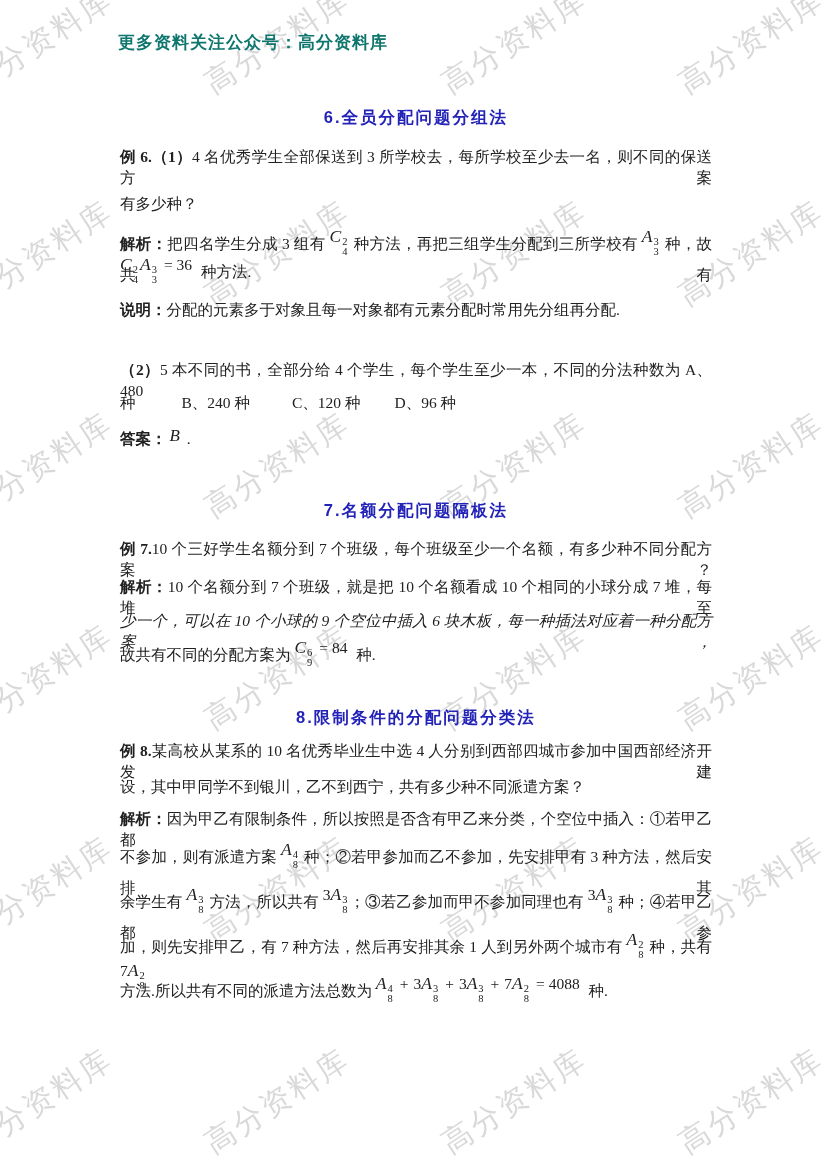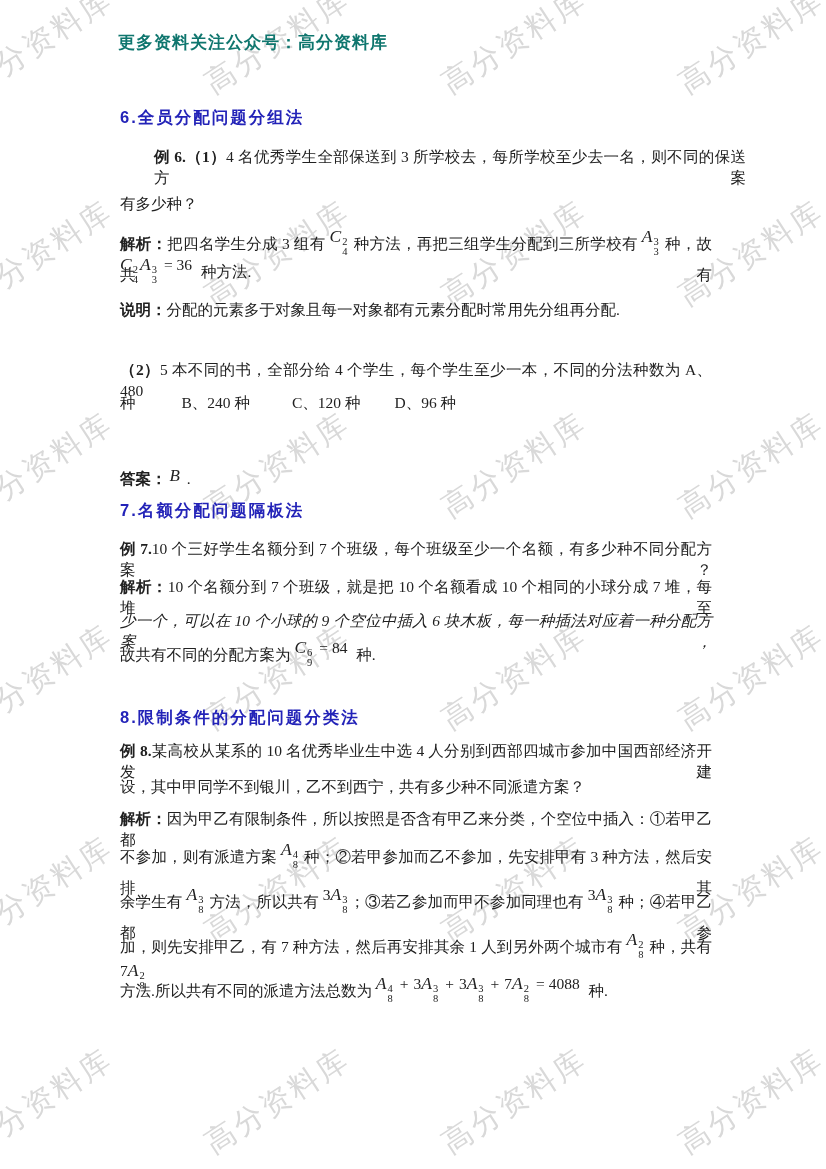--- a/index.html
+++ b/index.html
@@ -15,21 +15,21 @@
   }
   .doc-header{
     position:absolute;left:118px;top:31px;z-index:2;
     font-family:"Liberation Sans","DejaVu Sans",sans-serif;font-weight:700;
     font-size:17px;letter-spacing:1px;color:#0f766e;white-space:nowrap;
   }
   .line{position:absolute;left:120px;width:592px;z-index:2;font-size:15.5px;line-height:21px;}
   .fill{text-align:justify;text-align-last:justify;}
   .heading{
     font-family:"Liberation Sans","DejaVu Sans",sans-serif;font-weight:700;
-    font-size:16.5px;letter-spacing:2px;color:var(--heading-color,#2323b8);white-space:nowrap;
+    font-size:16.5px;letter-spacing:2px;color:var(--heading-color,#2323b8);white-space:nowrap;text-align:center;
   }
   .bold{font-weight:700;}
   .gap{display:inline-block;height:1px;}
   .ivar{font-style:italic;font-size:17px;position:relative;top:-3px;margin:0 3px;}
   .fm{display:inline-block;position:relative;top:-7px;white-space:nowrap;}
   .mvar{font-style:italic;font-size:17.5px;}
   .scripts{
     display:inline-flex;flex-direction:column;line-height:1;font-size:10.5px;
     vertical-align:-3px;margin:0 2px 0 1px;text-align:left;
   }
@@ -116,40 +116,40 @@
       <div class="wm" style="left: 429px; top: 1035px;">
         <span>高分资料库</span>
       </div>
       <div class="wm" style="left: 666px; top: 1035px;">
         <span>高分资料库</span>
       </div>
     </div>
   <div class="doc-header">更多资料关注公众号：高分资料库</div>
   <div id="lines">
       <div class="line heading" style="top: 107px;">6.全员分配问题分组法</div>
-      <div class="line fill" style="top: 146px; margin-left: 34px;"><span class="bold">例 6.（1）</span><span>4 名优秀学生全部保送到 3 所学校去，每所学校至少去一名，则不同的保送方案</span></div>
+      <div class="line fill" style="top: 146px;"><span class="bold">例 6.（1）</span><span>4 名优秀学生全部保送到 3 所学校去，每所学校至少去一名，则不同的保送方案</span></div>
       <div class="line" style="top: 193px;"><span>有多少种？</span></div>
       <div class="line fill" style="top: 227px; margin-top: 6px;"><span class="bold">解析：</span><span>把四名学生分成 3 组有 </span><span class="fm"><span class="mvar">C</span><span class="scripts">
             <span class="sup">2</span>
             <span class="sub">4</span>
           </span></span><span> 种方法，再把三组学生分配到三所学校有 </span><span class="fm"><span class="mvar">A</span><span class="scripts">
             <span class="sup">3</span>
             <span class="sub">3</span>
           </span></span><span> 种，故共有</span></div>
       <div class="line" style="top: 261px;"><span class="fm"><span class="mvar">C</span><span class="scripts">
             <span class="sup">2</span>
             <span class="sub">4</span>
           </span><span class="mvar">A</span><span class="scripts">
             <span class="sup">3</span>
             <span class="sub">3</span>
           </span><span class="mop">= 36</span></span><span> 种方法.</span></div>
       <div class="line" style="top: 299px;"><span class="bold">说明：</span><span>分配的元素多于对象且每一对象都有元素分配时常用先分组再分配.</span></div>
       <div class="line fill" style="top: 359px;"><span class="bold">（2）</span><span>5 本不同的书，全部分给 4 个学生，每个学生至少一本，不同的分法种数为 A、480</span></div>
       <div class="line" style="top: 392px;"><span>种</span><span class="gap" style="width: 46px;"></span><span>B、240 种</span><span class="gap" style="width: 42px;"></span><span>C、120 种</span><span class="gap" style="width: 34px;"></span><span>D、96 种</span></div>
-      <div class="line" style="top: 428px; margin-top: 40px;"><span class="bold">答案：</span><span class="ivar">B</span><span> .</span></div>
+      <div class="line" style="top: 428px;"><span class="bold">答案：</span><span class="ivar">B</span><span> .</span></div>
       <div class="line heading" style="top: 500px;">7.名额分配问题隔板法</div>
       <div class="line fill" style="top: 538px;"><span class="bold">例 7.</span><span>10 个三好学生名额分到 7 个班级，每个班级至少一个名额，有多少种不同分配方案？</span></div>
       <div class="line fill" style="top: 576px;"><span class="bold">解析：</span><span>10 个名额分到 7 个班级，就是把 10 个名额看成 10 个相同的小球分成 7 堆，每堆至</span></div>
       <div class="line fill" style="top: 610px; font-style: italic;"><span>少一个，可以在 10 个小球的 9 个空位中插入 6 块木板，每一种插法对应着一种分配方案，</span></div>
       <div class="line" style="top: 644px;"><span>故共有不同的分配方案为 </span><span class="fm"><span class="mvar">C</span><span class="scripts">
             <span class="sup">6</span>
             <span class="sub">9</span>
           </span><span class="mop">= 84</span></span><span> 种.</span></div>
       <div class="line heading" style="top: 707px;">8.限制条件的分配问题分类法</div>
       <div class="line fill" style="top: 740px;"><span class="bold">例 8.</span><span>某高校从某系的 10 名优秀毕业生中选 4 人分别到西部四城市参加中国西部经济开发建</span></div>

